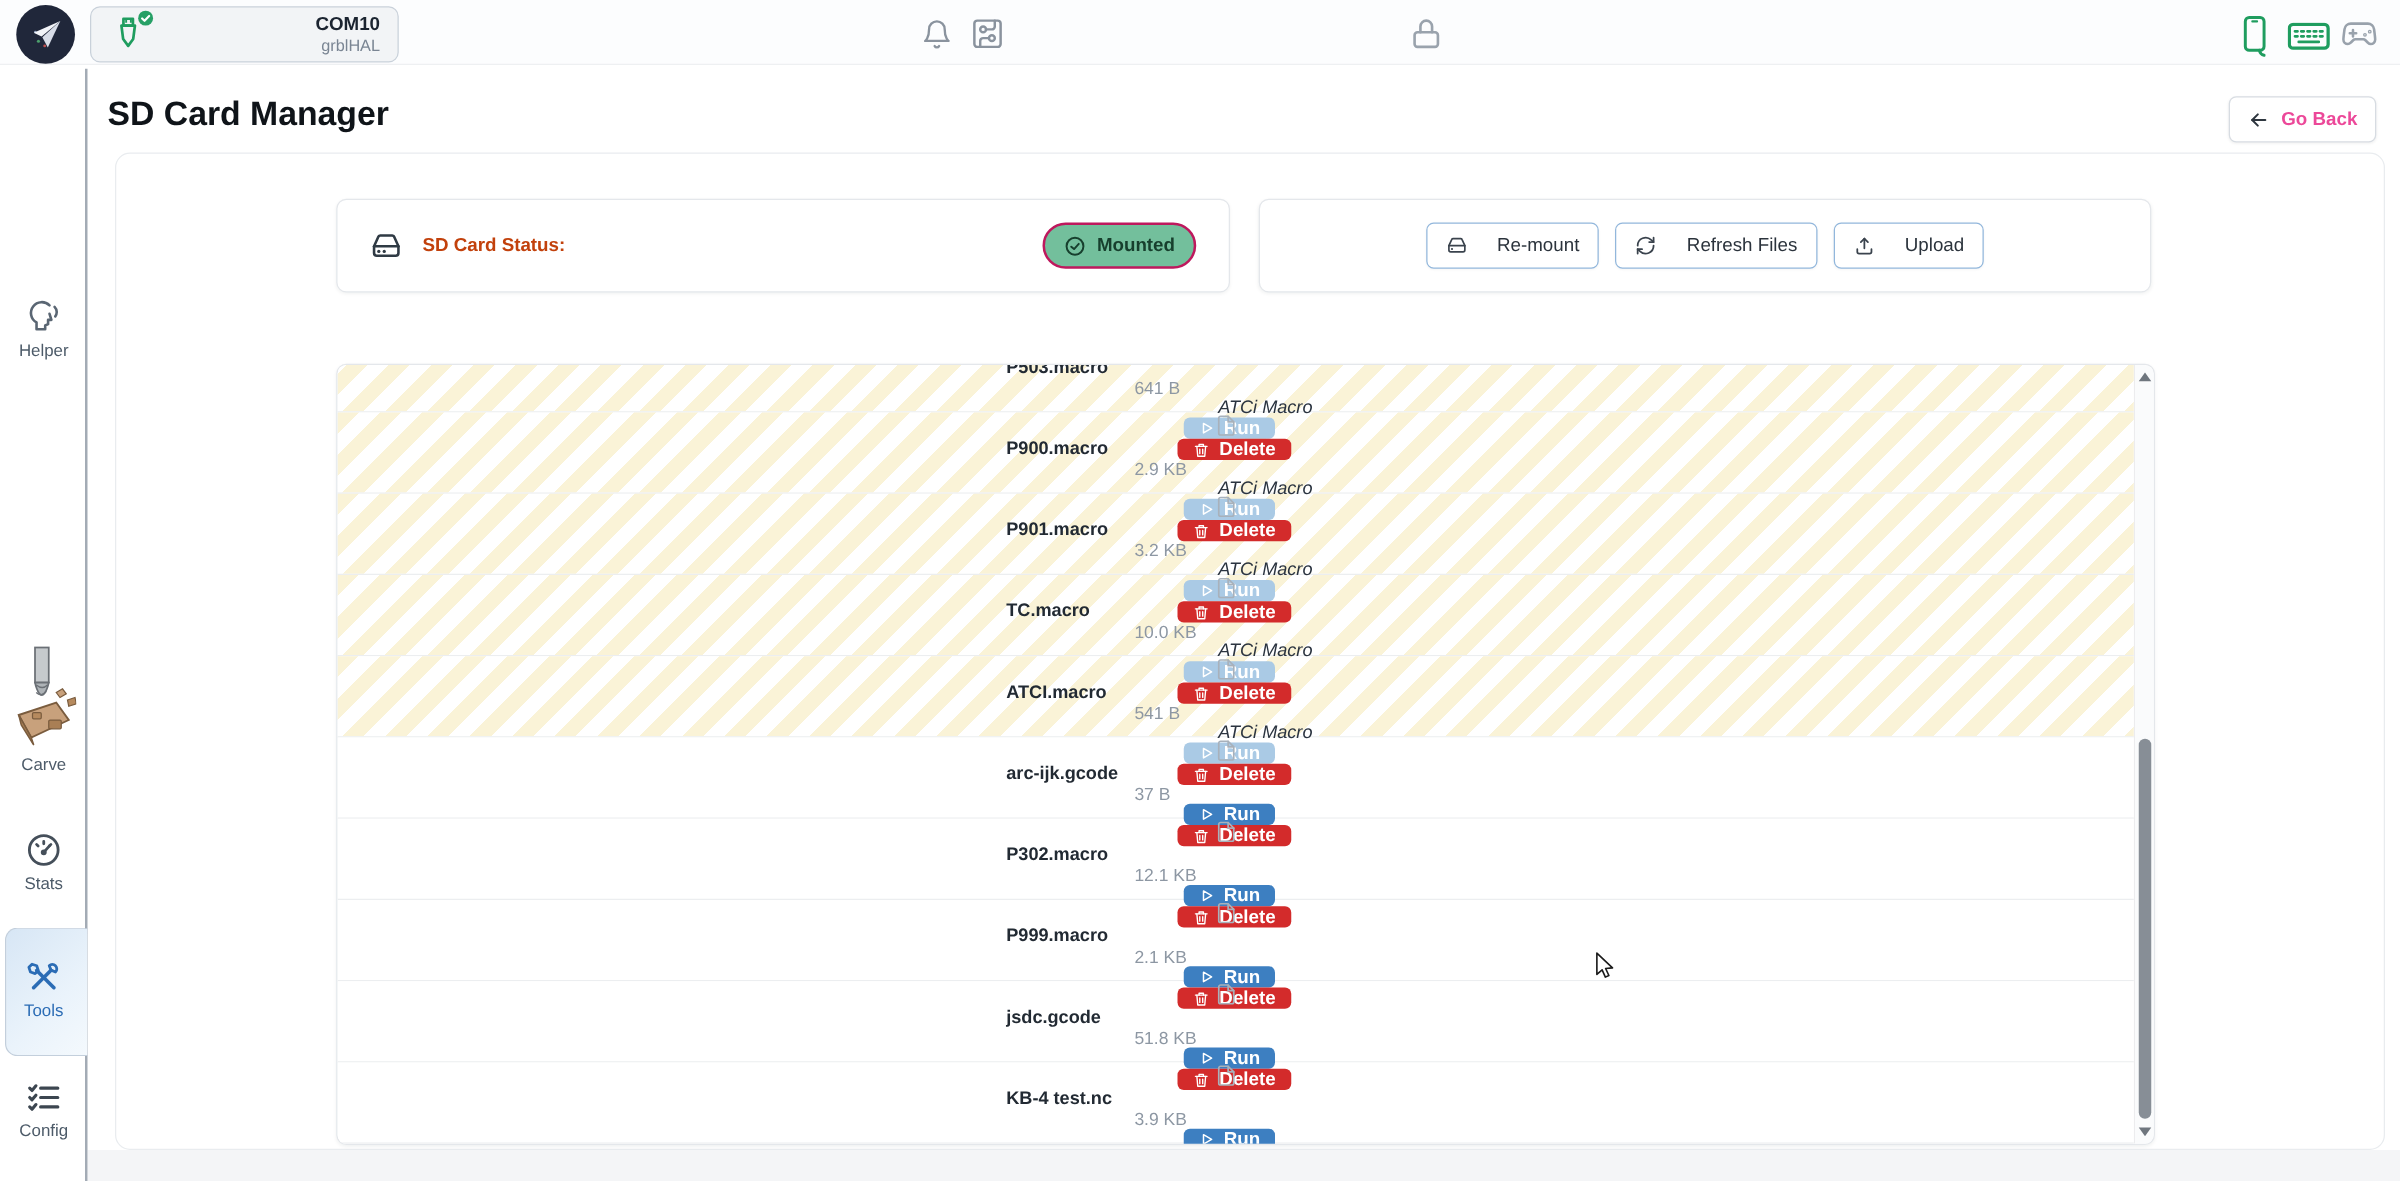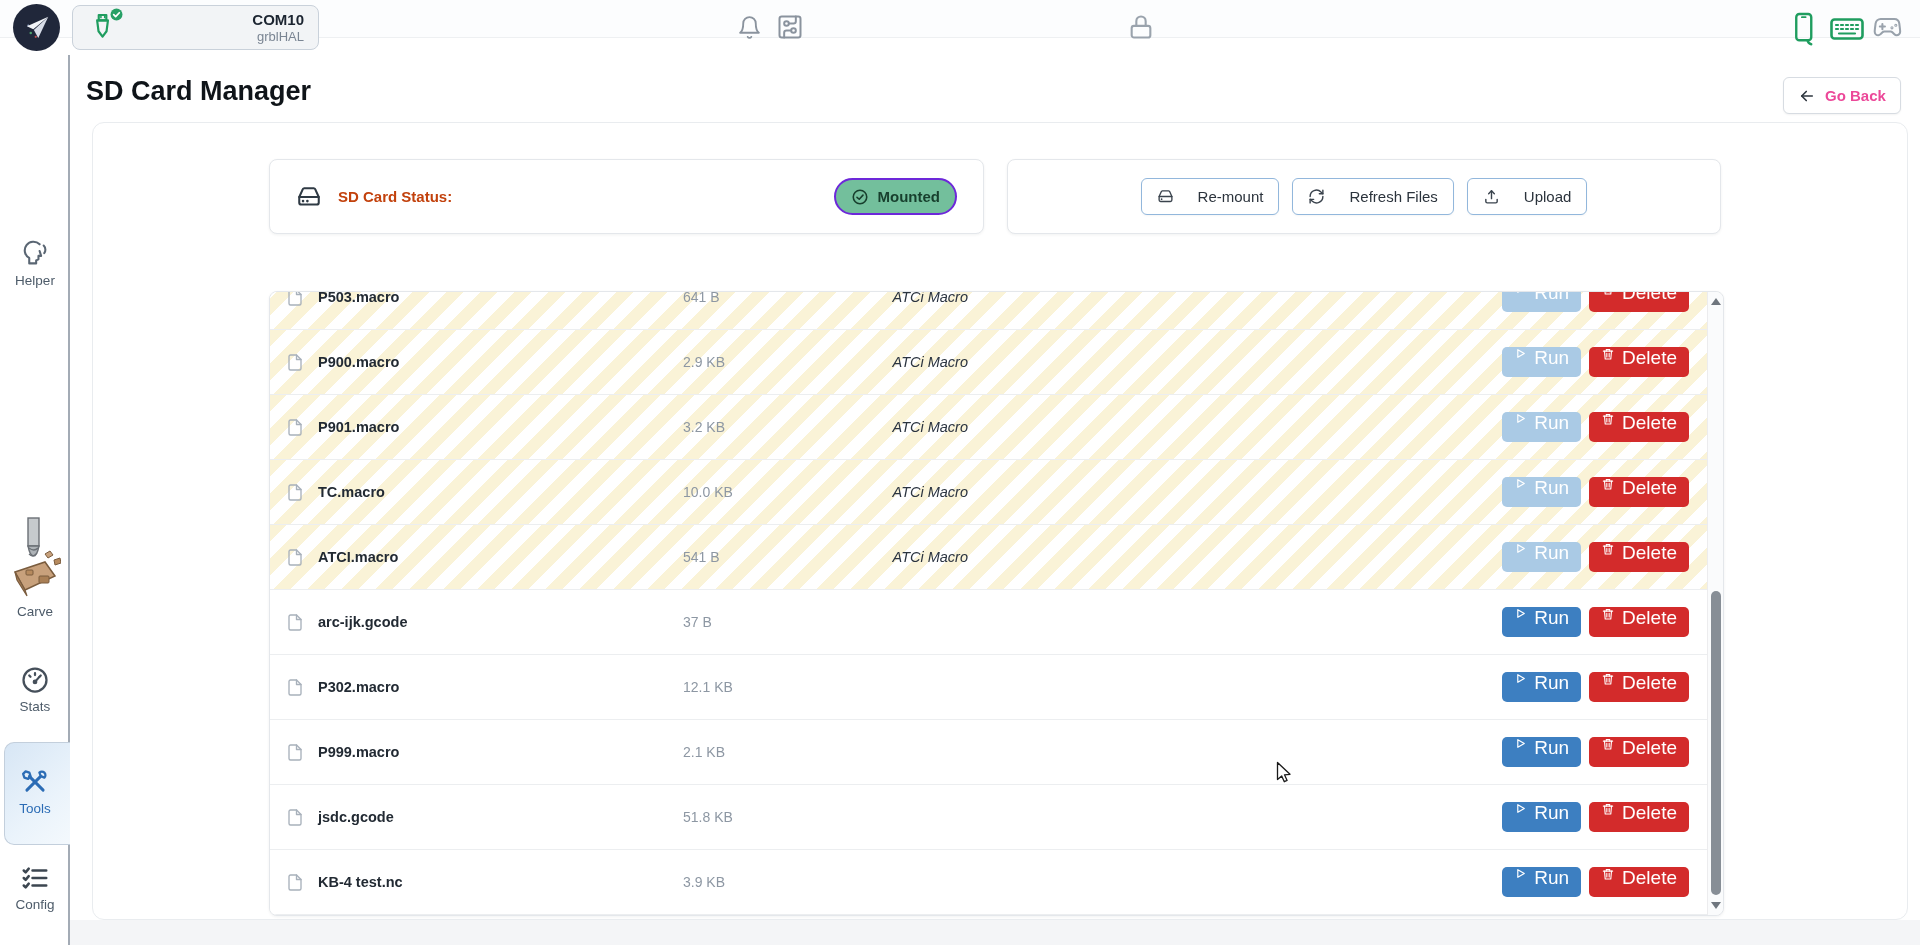--- a/index.html
+++ b/index.html
@@ -2,21 +2,21 @@
 <html><head>
 <meta charset="utf-8">
 <style>
   * { margin:0; padding:0; box-sizing:border-box; }
   html,body { width:1920px; height:945px; overflow:hidden; background:#fff;
               font-family:"Liberation Sans", sans-serif; color:#222a33; }
   button { font-family:inherit; cursor:pointer; }
   svg { display:block; }
 
   
-  .topbar { position:absolute; left:0; top:0; right:0; height:38px; background:#fcfdfe;
+  .topbar { position:absolute; left:0; top:0; right:0; height:52px; background:#fcfdfe;
             border-bottom:1px solid #eef0f2; z-index:6; }
   .logo { position:absolute; left:13px; top:4px; width:47px; height:47px; border-radius:50%;
           background:#20273a; display:flex; align-items:center; justify-content:center; }
   .conn { position:absolute; left:72px; top:5px; width:247px; height:45px; background:#f2f4f6;
           border:1px solid #c9d1da; border-radius:8px; display:flex; align-items:center;
           padding:0 14px 0 16px; }
   .conn-ico { position:relative; width:30px; height:34px; }
   .conn-badge { position:absolute; right:-4px; top:-3px; }
   .conn-texts { margin-left:auto; text-align:right; line-height:1.2; }
   .conn-port { font-size:15px; font-weight:700; color:#1b2430; }
@@ -48,41 +48,41 @@
              box-shadow:0 1px 2px rgba(0,0,0,.05); }
   .panel { position:absolute; left:92px; top:122px; width:1816px; height:798px; background:#fff;
            border:1px solid #e9ecef; border-radius:12px; }
 
   .card { position:absolute; background:#fff; border:1px solid #e4e7eb; border-radius:8px;
           box-shadow:0 1px 3px rgba(20,30,40,.06); }
   .status-card { left:176px; top:36px; width:715px; height:75px; display:flex; align-items:center;
                  padding:0 26px; }
   .status-label { font-size:15px; font-weight:600; color:#c2410c; margin-left:16px; }
   .badge { margin-left:auto; display:inline-flex; align-items:center; gap:9px; height:37px;
-           padding:0 15px; border-radius:19px; background:#73bf9c; border:2px solid #6d28d9;
+           padding:0 15px; border-radius:19px; background:#73bf9c; border:2px solid #be185d;
            color:#173f2d; font-size:15px; font-weight:600; }
   .actions-card { left:914px; top:36px; width:714px; height:75px; display:flex; align-items:center;
                   justify-content:center; gap:13px; }
   .btn-outline { display:inline-flex; align-items:center; gap:24px; height:37px; padding:0 15px;
                  background:#fff; border:1px solid #92b7dc; border-radius:6px; font-size:15px;
                  color:#2b333c; box-shadow:0 1px 2px rgba(0,0,0,.04); }
 
   
   .list-card { left:176px; top:168px; width:1455px; height:625px; overflow:hidden; }
   .rows { margin:-27px 16px 0 0; }
   .row { display:flex; align-items:center; height:65px; padding:0 18px 0 16px;
-         border-bottom:1px solid #eceef0; background:#fff; }
+         border-bottom:1px solid #eceef0; background:#fff;flex-direction:column; }
   .row.macro { background:repeating-linear-gradient(135deg,#faf3d7 0 12px,#ffffff 12px 24px); }
   .ficon { width:18px; margin-right:14px; flex:0 0 auto; }
   .fname { width:365px; font-size:14.5px; font-weight:700; color:#222a33; }
   .fsize { width:160px; font-size:14px; color:#8d97a3; }
   .ftype { width:125px; text-align:right; font-size:14.5px; font-style:italic; color:#2b3440; }
   .fspacer { flex:1; }
-  .rbtn { display:inline-flex; align-items:flex-start; justify-content:center; gap:7px; height:30px;
-          border:none; border-radius:5px; color:#fff; font-size:19px; font-weight:400; }
+  .rbtn { display:inline-flex; align-items:center; justify-content:center; gap:7px; height:30px;
+          border:none; border-radius:5px; color:#fff; font-size:15px; font-weight:700; }
   .rbtn.run { background:#3d7fc1; min-width:66px; padding:0 12px; margin-right:8px; }
   .rbtn.run.disabled { background:#aacae5; cursor:default; }
   .rbtn.del { background:#d32b2b; min-width:81px; padding:0 12px; }
 
   
   .scrollbar { position:absolute; top:0; right:0; bottom:0; width:16px; background:#fafbfc;
                border-left:1px solid #ececee; border-radius:0 7px 7px 0; }
   .tri-up { position:absolute; top:6px; left:3px; width:0; height:0;
             border-left:5px solid transparent; border-right:5px solid transparent;
             border-bottom:7px solid #6f767e; }

